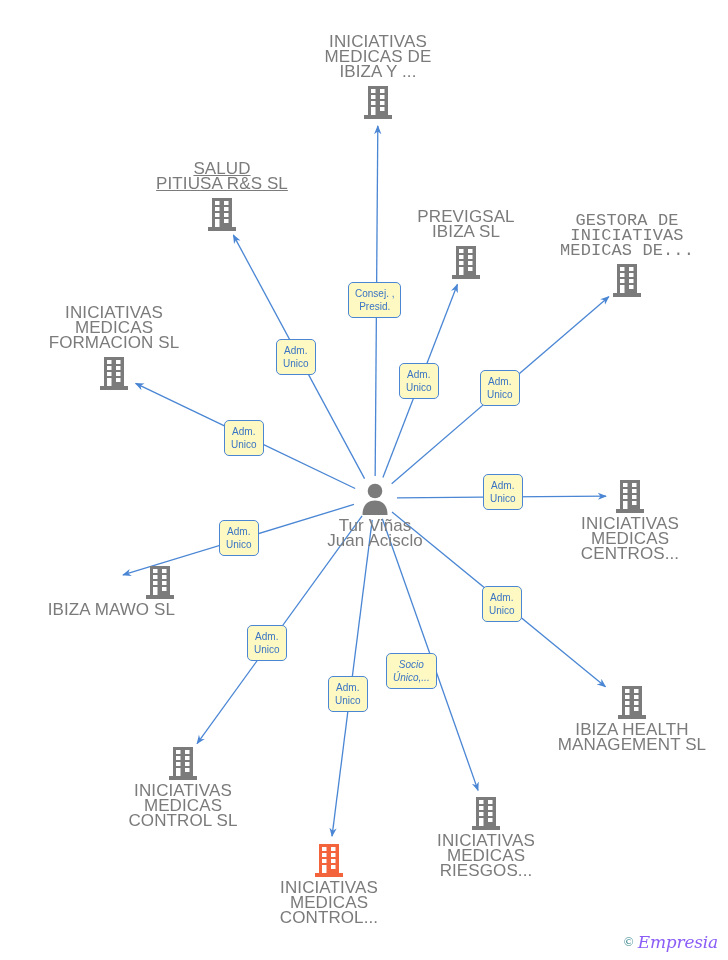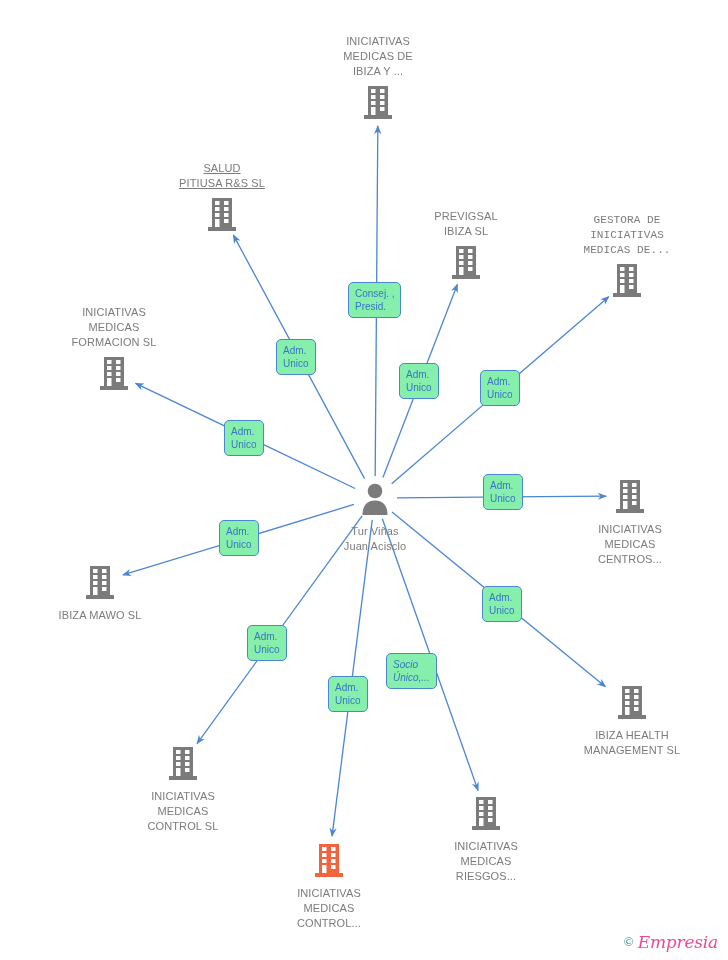--- a/index.html
+++ b/index.html
@@ -33,52 +33,52 @@
   }
 
   
   .node {
     position: absolute;
     z-index: 3;
     width: 150px;
     margin-left: -75px;
     text-align: center;
     color: #7b7b7b;
-    font-size: 11px;
+    font-size: 17px;
     line-height: 15px;
     letter-spacing: 0.1px;
   }
   .node .node-label {
     display: block;
     white-space: pre-line;
   }
   .node .node-icon {
     display: block;
     width: 150px;
     height: 40px;
     line-height: 40px;
   }
   .node .node-icon svg { display: inline-block; vertical-align: middle; }
 
   .node.label-above .node-label { margin-bottom: 3px; }
-  .node.label-below .node-label { margin-top: 6px; }
+  .node.label-below .node-label { margin-top: 0; }
 
   .node.highlight .node-label { color: #7b7b7b; }
 
   
   .edge-label {
     position: absolute;
     z-index: 4;
-    background: #86efac;
+    background: #fef9c3;
     border: 1.6px solid #4a86d4;
     border-radius: 5px;
     color: #3a74c4;
     font-size: 10px;
     line-height: 13px;
-    text-align: left;
+    text-align: center;
     padding: 4px 6px 4px 6px;
     white-space: pre-line;
     box-sizing: border-box;
   }
 
   
   #watermark {
     position: absolute;
     right: 10px;
     bottom: 8px;
@@ -87,21 +87,21 @@
     align-items: center;
     gap: 4px;
     font-size: 16px;
   }
   #watermark .wm-c {
     color: #2d7f87;
     font-size: 13px;
     font-family: "Liberation Serif", serif;
   }
   #watermark .wm-name {
-    color: #ec4899;
+    color: #8b5cf6;
     font-family: "DejaVu Serif", serif;
     font-style: italic;
     font-size: 17px;
     letter-spacing: -0.2px;
   }
 </style>
 </head>
 <body>
 
 <div id="graph-canvas">
@@ -229,21 +229,21 @@
             <rect x="17" y="10" width="4.5" height="4" fill="#fff"></rect>
             <rect x="8" y="16" width="4.5" height="4" fill="#fff"></rect>
             <rect x="17" y="16" width="4.5" height="4" fill="#fff"></rect>
             <rect x="8" y="22" width="4.5" height="8" fill="#fff"></rect>
             <rect x="17" y="22" width="4.5" height="4" fill="#fff"></rect>
           </svg></span>
         <span class="node-label">INICIATIVAS
 MEDICAS
 CENTROS...</span>
       </div>
-      <div class="node label-below" style="left: 100px; top: 562px;">
+      <div class="node label-below" style="left: 100px; top: 562px; text-align: right;">
         <span class="node-icon"><svg width="30" height="36" viewBox="0 0 30 36" xmlns="http://www.w3.org/2000/svg">
             <rect x="5" y="1" width="20" height="29" fill="#7b7b7b"></rect>
             <rect x="1" y="30" width="28" height="4" fill="#7b7b7b"></rect>
             <rect x="8" y="4" width="4.5" height="4" fill="#fff"></rect>
             <rect x="17" y="4" width="4.5" height="4" fill="#fff"></rect>
             <rect x="8" y="10" width="4.5" height="4" fill="#fff"></rect>
             <rect x="17" y="10" width="4.5" height="4" fill="#fff"></rect>
             <rect x="8" y="16" width="4.5" height="4" fill="#fff"></rect>
             <rect x="17" y="16" width="4.5" height="4" fill="#fff"></rect>
             <rect x="8" y="22" width="4.5" height="8" fill="#fff"></rect>

